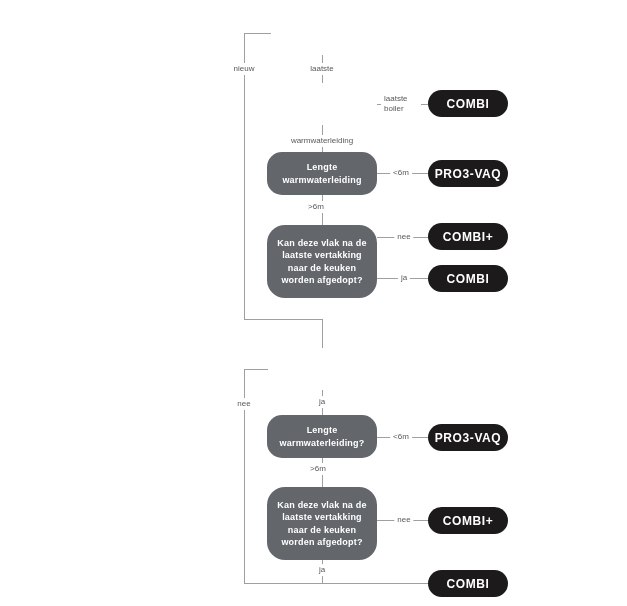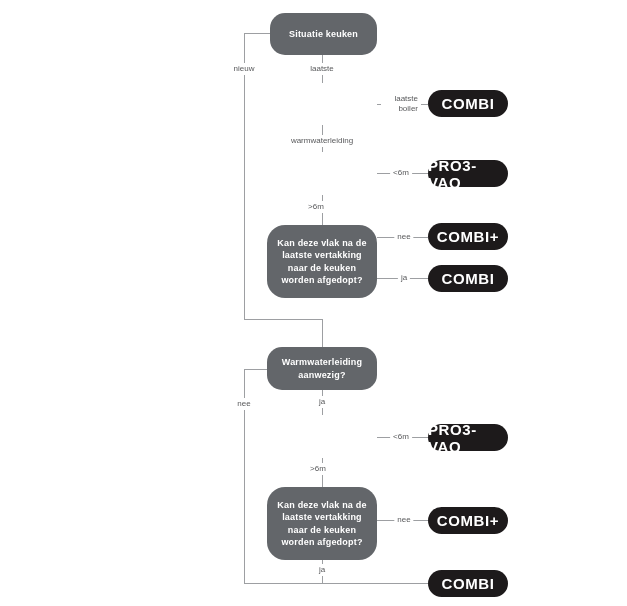--- a/index.html
+++ b/index.html
@@ -10,27 +10,27 @@
   .node{
     position:absolute;background:var(--box,#63666a);color:var(--boxtext,#ffffff);
     border-radius:15px;display:flex;align-items:center;justify-content:center;
     text-align:center;font-weight:bold;font-size:9px;line-height:1.35;
     padding:4px 6px;box-sizing:border-box;letter-spacing:0.2px;
   }
   .node.tall{border-radius:18px;}
   .pill{
     position:absolute;background:var(--pill,#1d1a1b);color:#ffffff;
     border-radius:14px;display:flex;align-items:center;justify-content:center;
-    font-weight:bold;font-size:15px;letter-spacing:0.6px;
+    font-weight:bold;font-size:12px;letter-spacing:0.6px;
     width:80px;height:27px;box-sizing:border-box;
   }
   .line{position:absolute;background:var(--line,#9d9fa2);}
   .lbl{
     position:absolute;color:var(--label,#58595b);font-size:8px;line-height:1.25;
-    background:#ffffff;text-align:right;transform:translate(-50%,-50%);
+    background:#ffffff;text-align:left;transform:translate(-50%,-50%);
     padding:1px 3px;white-space:nowrap;
   }
   .lbl.wrap{white-space:normal;}
 </style>
 </head>
 <body>
 
 <div class="canvas">
 
   <div class="line" style="left:244px;top:33px;width:27px;height:1px"></div>
@@ -49,23 +49,23 @@
   <div class="line" style="left:244px;top:369px;width:24px;height:1px"></div>
   <div class="line" style="left:244px;top:369px;width:1px;height:214px"></div>
   <div class="line" style="left:244px;top:583px;width:184px;height:1px"></div>
 
   <div class="line" style="left:322px;top:390px;width:1px;height:25px"></div>
   <div class="line" style="left:377px;top:437px;width:51px;height:1px"></div>
   <div class="line" style="left:322px;top:458px;width:1px;height:29px"></div>
   <div class="line" style="left:377px;top:520px;width:51px;height:1px"></div>
   <div class="line" style="left:322px;top:560px;width:1px;height:23px"></div>
 
-  <div class="node" style="left:270px;top:13px;width:107px;height:42px">Situatie keuken</div>
+  <div class="node" style="left:267px;top:152px;width:110px;height:43px">Lengte warmwaterleiding</div>
   <div class="node tall" style="left:267px;top:225px;width:110px;height:73px">Kan deze vlak na de laatste vertakking naar de keuken worden afgedopt?</div>
-  <div class="node" style="left:267px;top:347px;width:110px;height:43px">Warmwaterleiding aanwezig?</div>
+  <div class="node" style="left:267px;top:415px;width:110px;height:43px">Lengte warmwaterleiding?</div>
   <div class="node tall" style="left:267px;top:487px;width:110px;height:73px">Kan deze vlak na de laatste vertakking naar de keuken worden afgedopt?</div>
 
   <div class="pill" style="left:428px;top:90px">COMBI</div>
   <div class="pill" style="left:428px;top:160px">PRO3-VAQ</div>
   <div class="pill" style="left:428px;top:223px">COMBI+</div>
   <div class="pill" style="left:428px;top:265px">COMBI</div>
   <div class="pill" style="left:428px;top:424px">PRO3-VAQ</div>
   <div class="pill" style="left:428px;top:507px">COMBI+</div>
   <div class="pill" style="left:428px;top:570px">COMBI</div>
 

